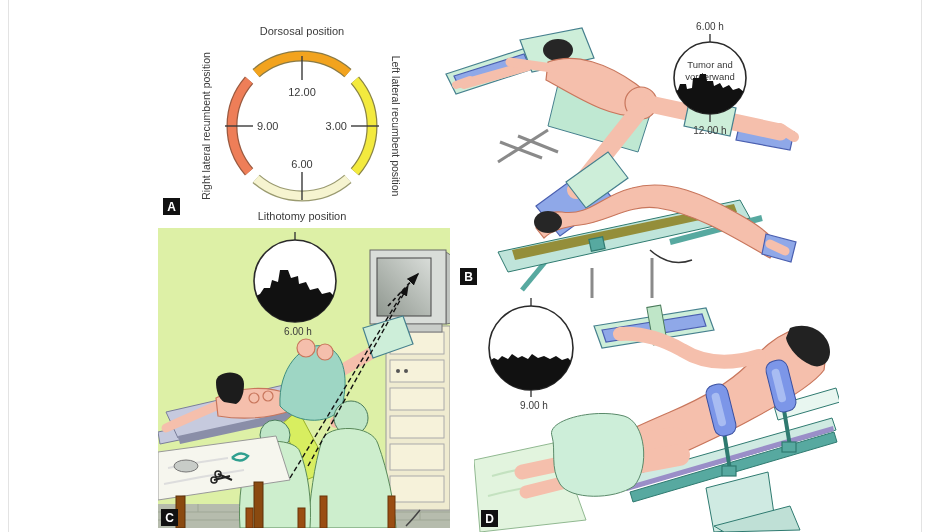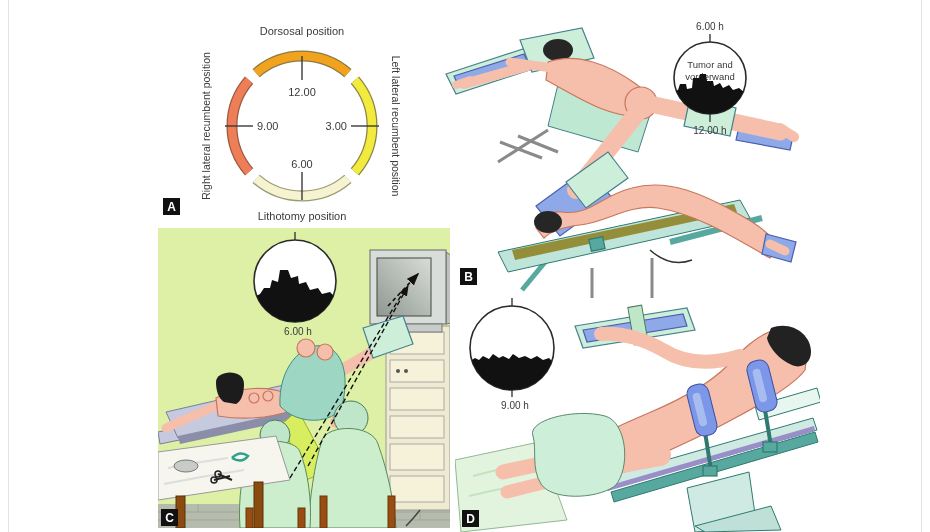--- a/index.html
+++ b/index.html
@@ -237,21 +237,21 @@
         <line x1="132" y1="250" x2="244" y2="66" stroke="#111" stroke-width="1.4" stroke-dasharray="5,3"></line>
       </g>
 
       <g>
         <rect class="panel-letter-box" x="3" y="281" width="17" height="17"></rect>
         <text class="panel-letter" x="11.5" y="294" text-anchor="middle">C</text>
       </g>
     </svg>
   </div>
 
-  <div class="panel" style="left:455px; top:290px;">
+  <div class="panel" style="left:474px; top:290px;">
     <svg width="365" height="242" viewBox="0 0 365 242">
       <defs>
         <clipPath id="clipD">
             <circle cx="57" cy="58" r="42"></circle>
           </clipPath>
       </defs>
 
       <g>
         <line class="tickline" x1="57" y1="8" x2="57" y2="16"></line>
         <circle class="clock-circle" cx="57" cy="58" r="42"></circle>

